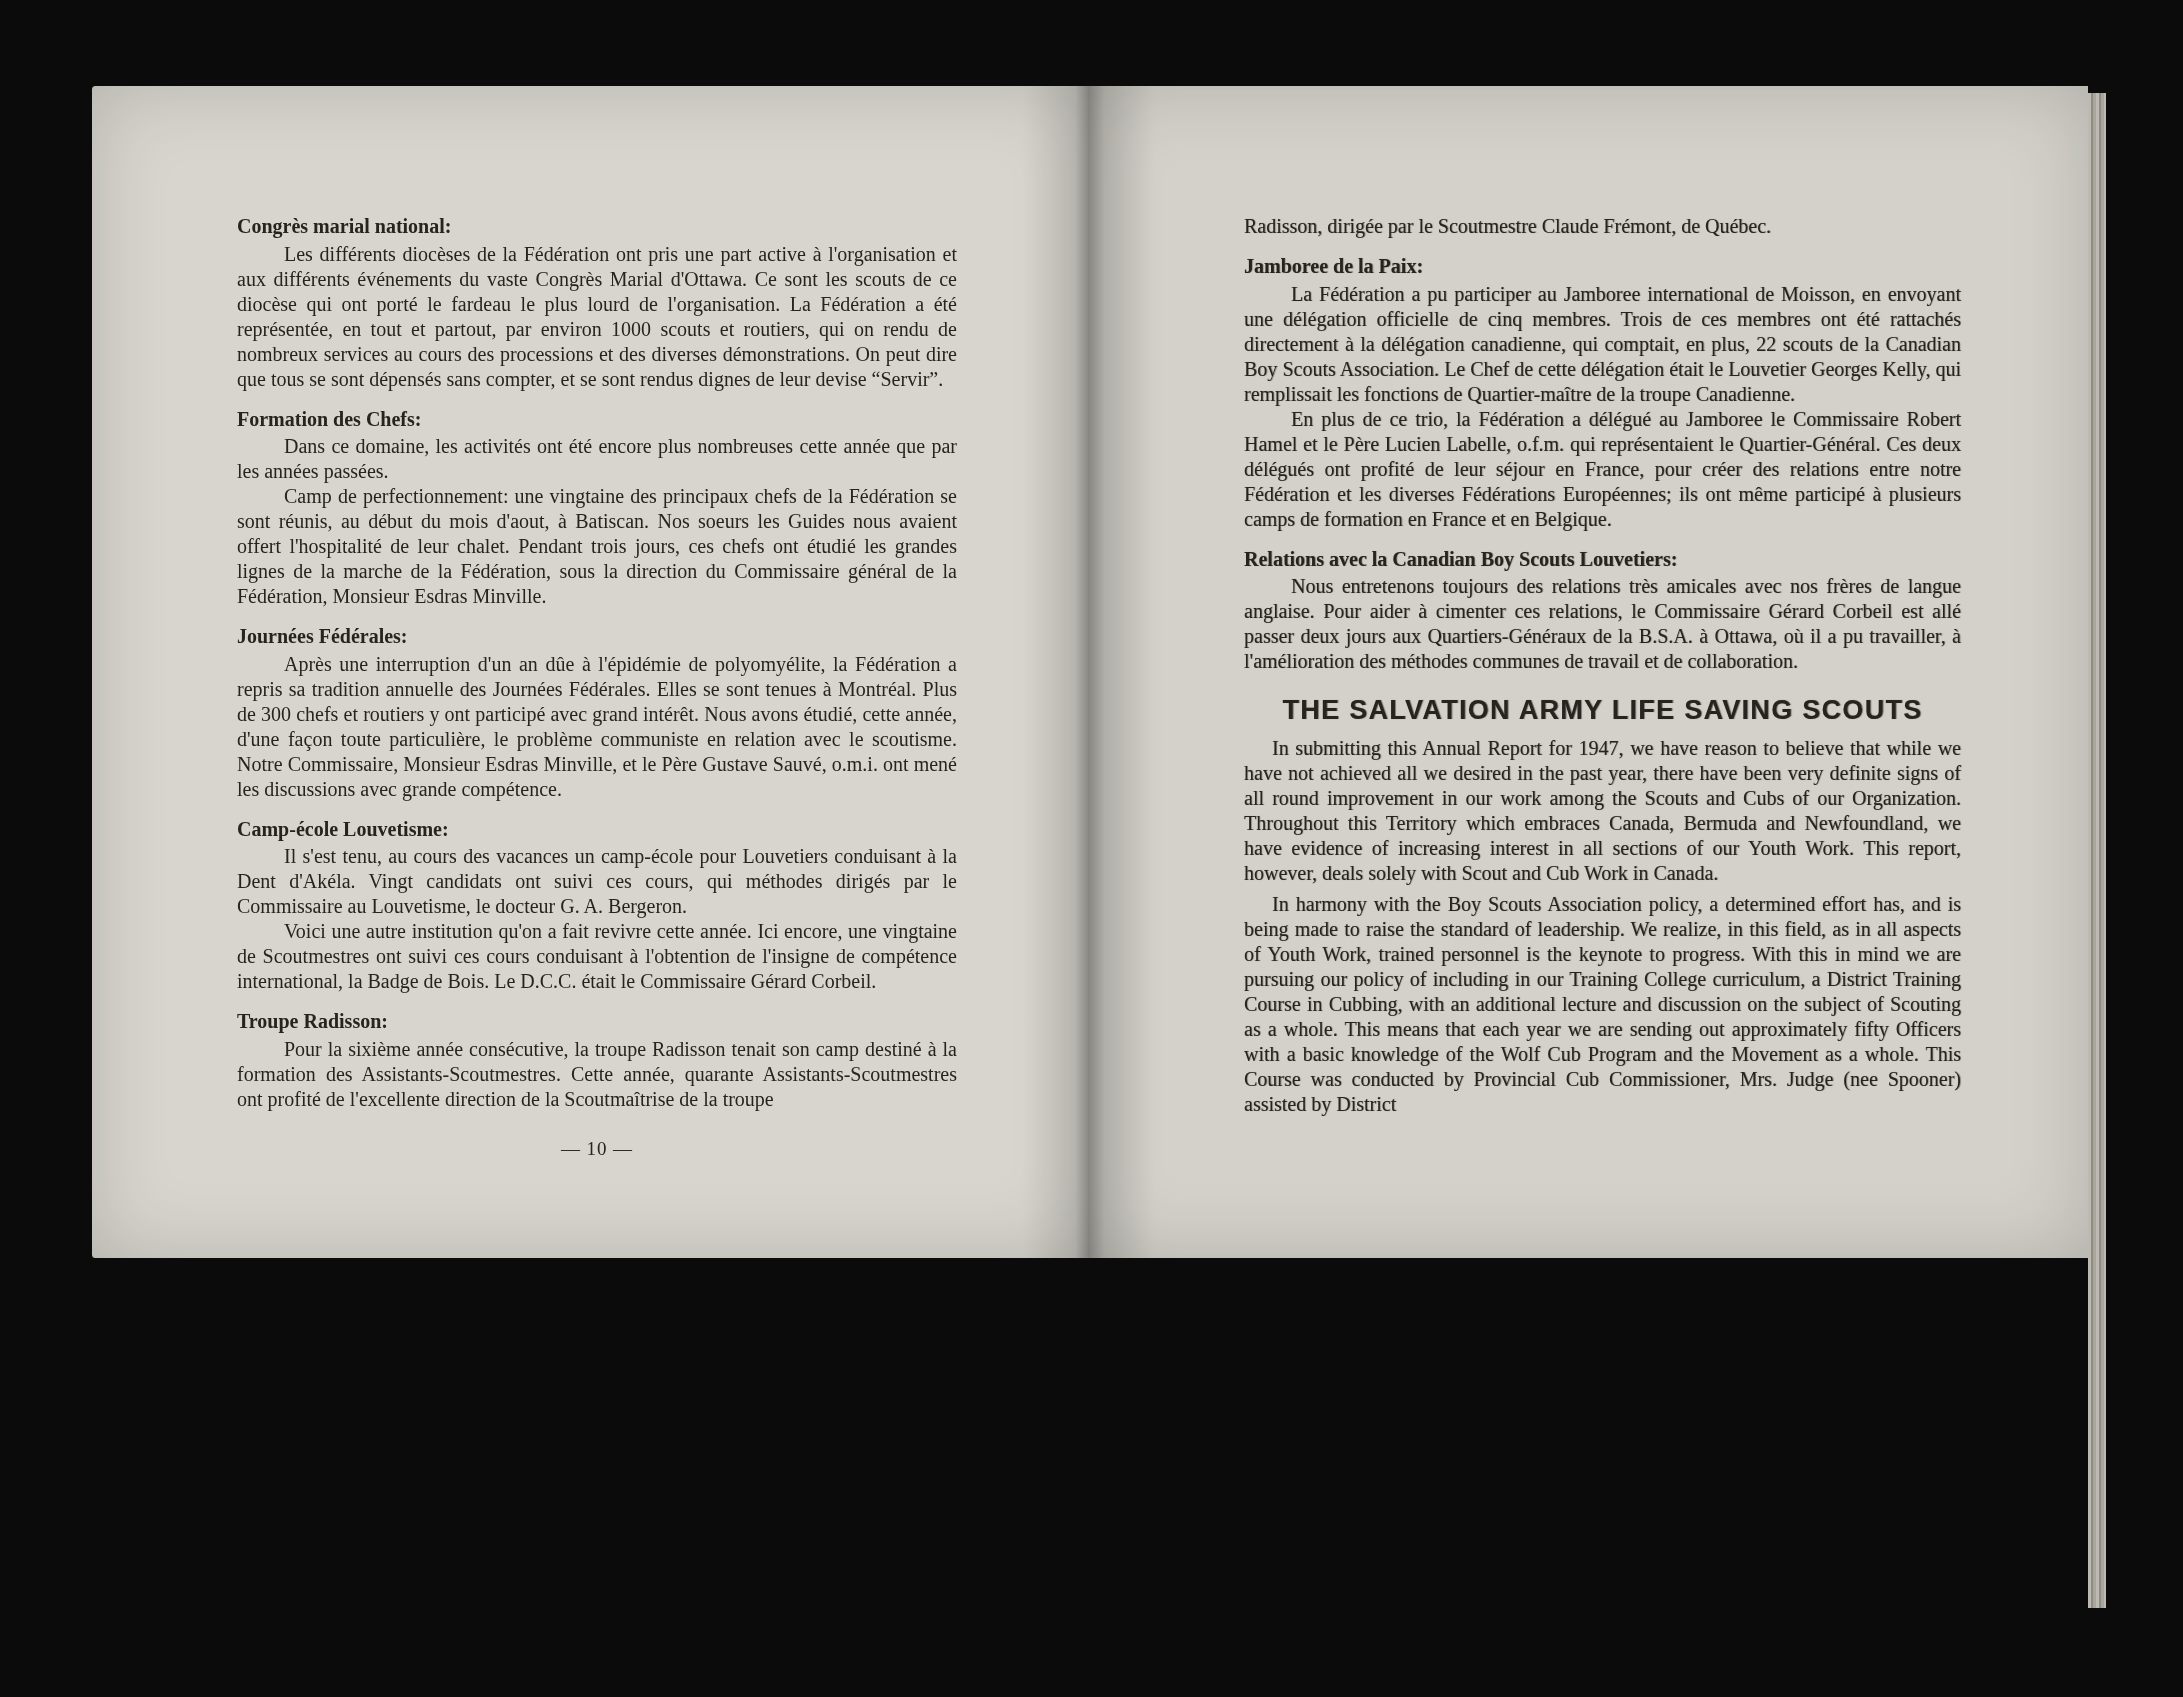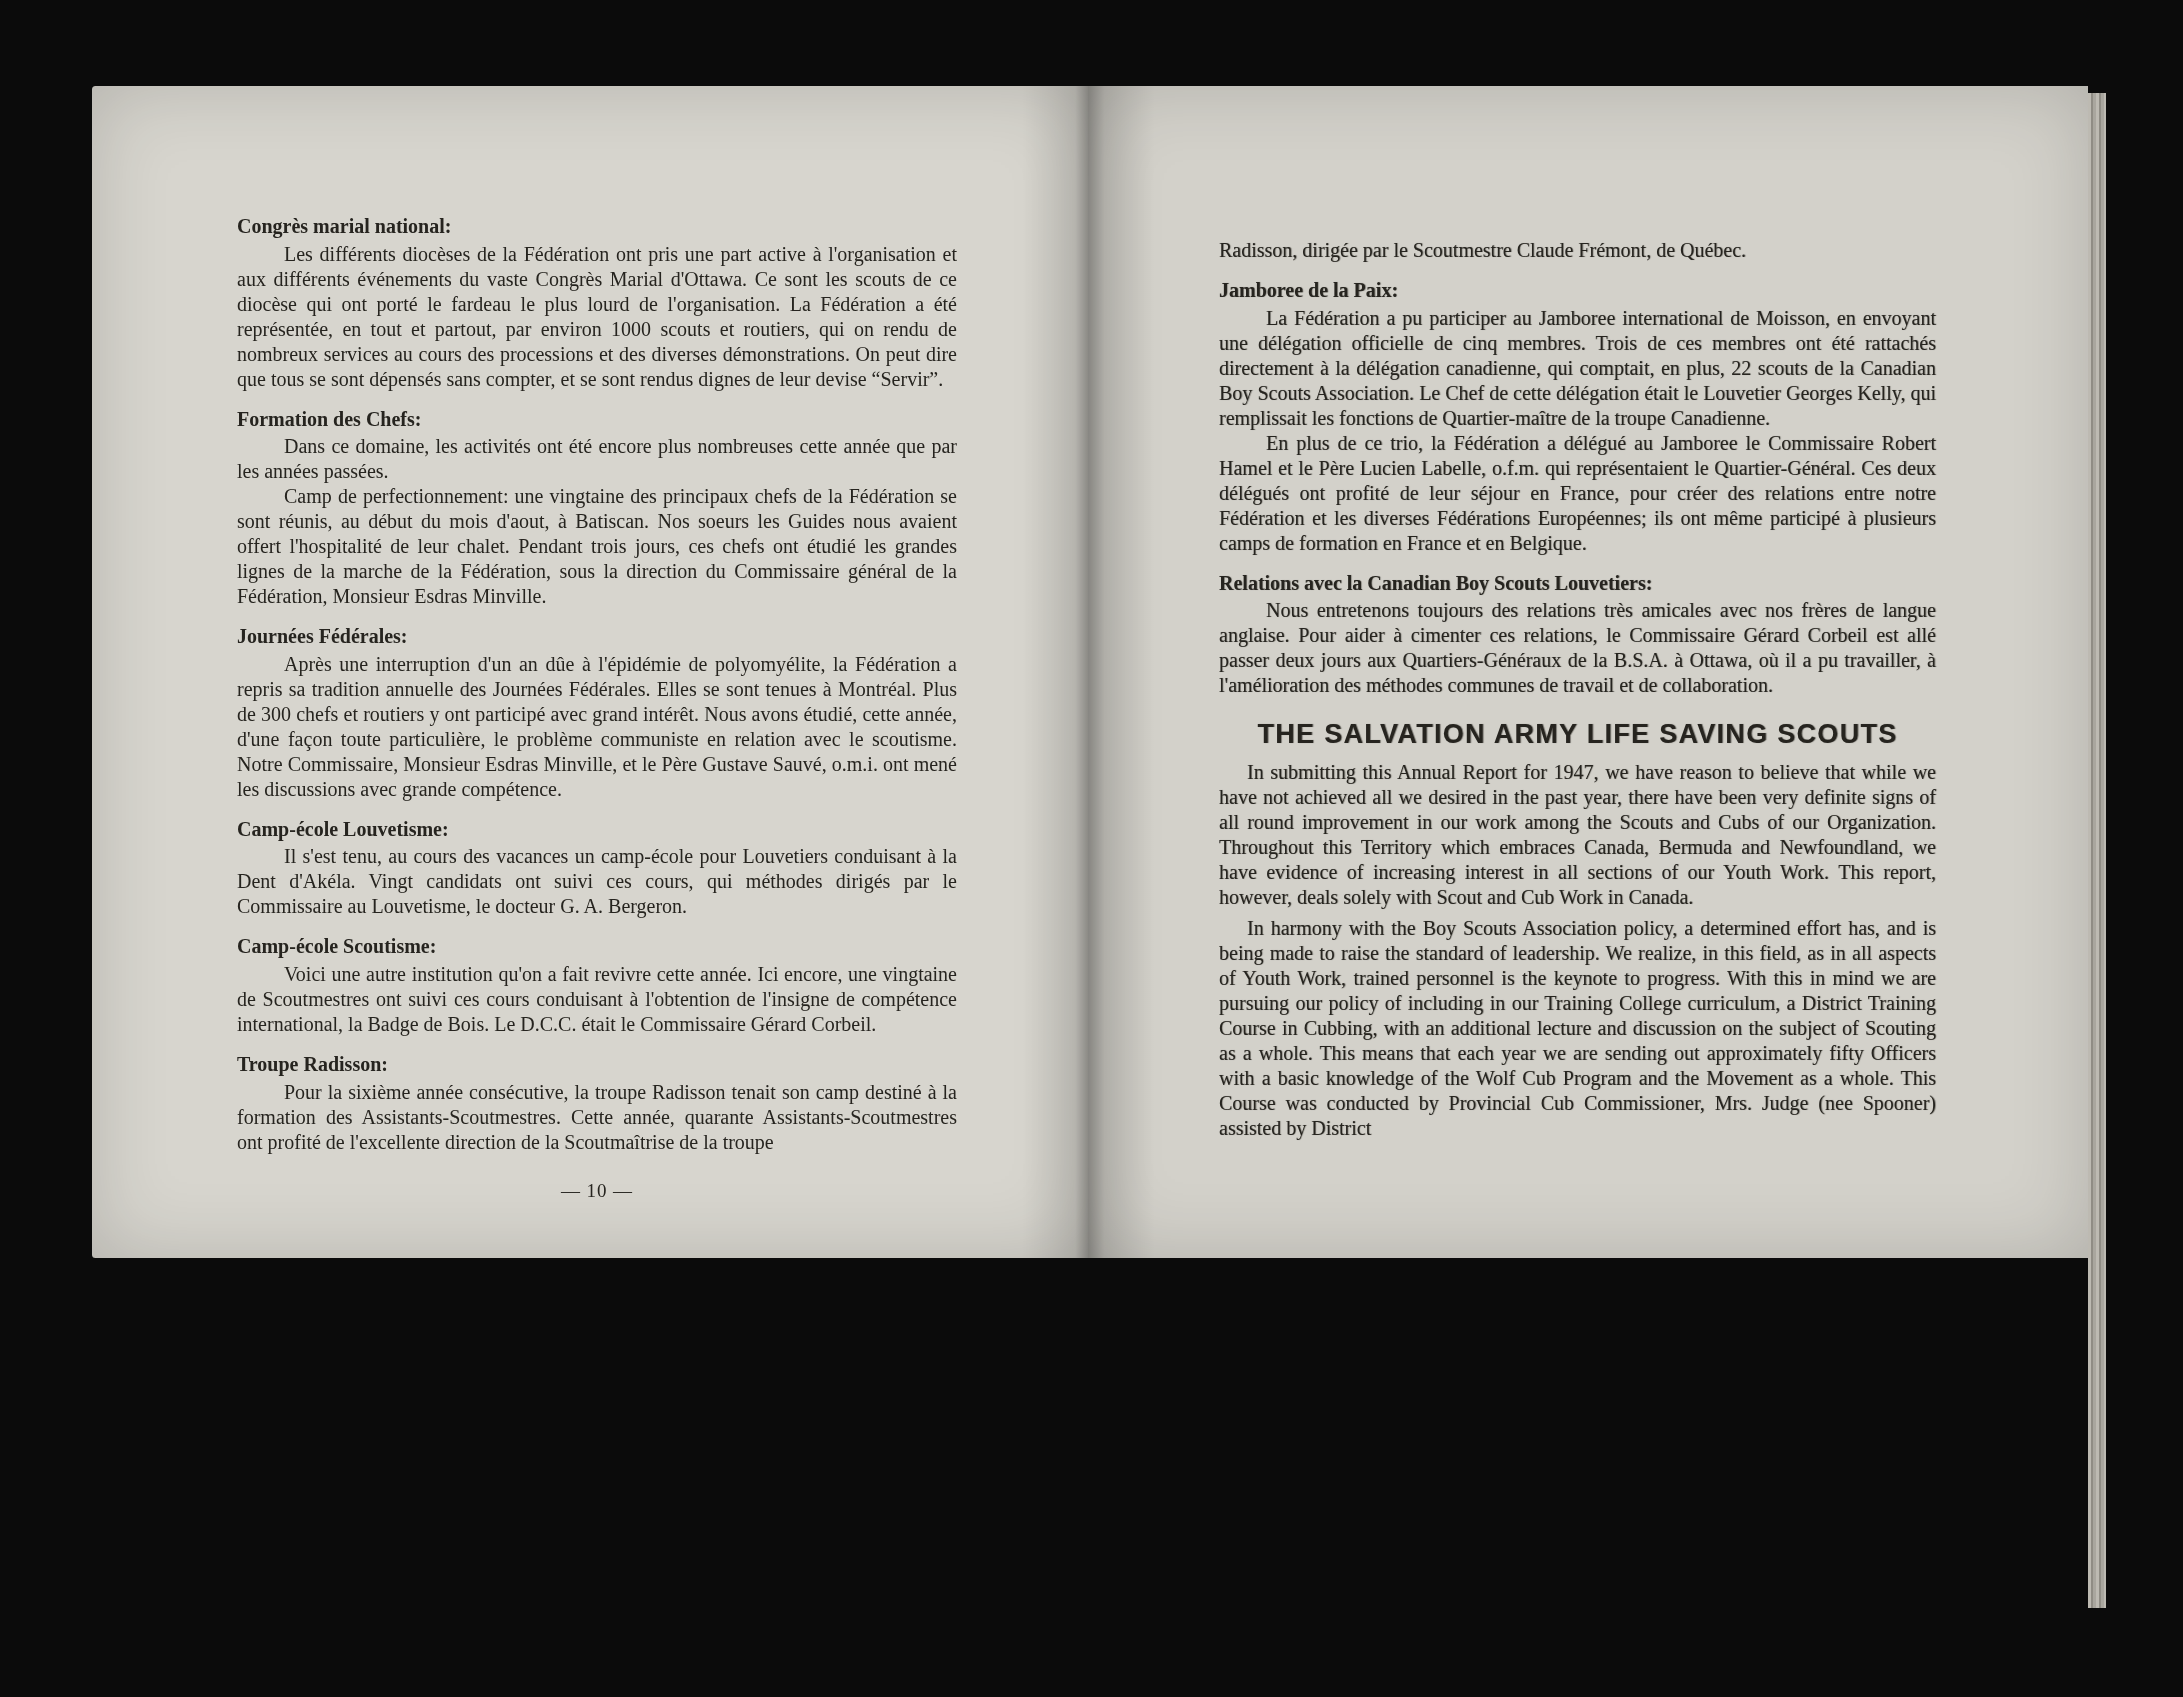--- a/index.html
+++ b/index.html
@@ -30,21 +30,21 @@
     position:absolute;left:930px;top:0;width:133px;height:100%;pointer-events:none;
     background:linear-gradient(to right,rgba(0,0,0,0) 0%,rgba(0,0,0,0.10) 40%,rgba(0,0,0,0.30) 50%,rgba(0,0,0,0.12) 62%,rgba(0,0,0,0) 100%);
   }
   .text-col{
     position:absolute;top:128px;
     font-size:20px;line-height:25px;color:var(--ink);
     text-align:justify;
     hyphens:auto;-webkit-hyphens:auto;
   }
   .page-left .text-col{left:145px;width:720px;}
-  .page-right .text-col{left:131px;width:717px;text-shadow:0.8px 0 0.7px rgba(40,37,32,0.42);margin-top:24px;}
+  .page-right .text-col{left:156px;width:717px;text-shadow:0.8px 0 0.7px rgba(40,37,32,0.42);}
   .sec-h{
     font-weight:bold;font-size:20px;line-height:25px;
     margin:15px 0 2.6px 0;text-align:left;text-indent:0;
   }
   .text-col > :first-child{margin-top:0;}
   .para{margin:0;text-indent:47px;}
   .para.cont{text-indent:0;}
   .en-head{
     font-family:"Liberation Sans", sans-serif;
     font-weight:bold;font-size:27px;line-height:31px;letter-spacing:1.3px;
@@ -67,21 +67,20 @@
       <h3 class="sec-h">Formation des Chefs:</h3>
       <p class="para">Dans ce domaine, les activités ont été encore plus nombreuses cette année que par les années passées.</p>
       <p class="para">Camp de perfectionnement: une vingtaine des principaux chefs de la Fédération se sont réunis, au début du mois d'aout, à Batiscan. Nos soeurs les Guides nous avaient offert l'hospitalité de leur chalet. Pendant trois jours, ces chefs ont étudié les grandes lignes de la marche de la Fédération, sous la direction du Commissaire général de la Fédération, Monsieur Esdras Minville.</p>
 
       <h3 class="sec-h">Journées Fédérales:</h3>
       <p class="para">Après une interruption d'un an dûe à l'épidémie de polyomyélite, la Fédération a repris sa tradition annuelle des Journées Fédérales. Elles se sont tenues à Montréal. Plus de 300 chefs et routiers y ont participé avec grand intérêt. Nous avons étudié, cette année, d'une façon toute particulière, le problème communiste en relation avec le scoutisme. Notre Commissaire, Monsieur Esdras Minville, et le Père Gustave Sauvé, o.m.i. ont mené les discussions avec grande compétence.</p>
 
       <h3 class="sec-h">Camp-école Louvetisme:</h3>
       <p class="para">Il s'est tenu, au cours des vacances un camp-école pour Louvetiers conduisant à la Dent d'Akéla. Vingt candidats ont suivi ces cours, qui méthodes dirigés par le Commissaire au Louvetisme, le docteur G. A. Bergeron.</p>
 
-      <h3 class="sec-h">Camp-école Scoutisme:</h3>
       <p class="para">Voici une autre institution qu'on a fait revivre cette année. Ici encore, une vingtaine de Scoutmestres ont suivi ces cours conduisant à l'obtention de l'insigne de compétence international, la Badge de Bois. Le D.C.C. était le Commissaire Gérard Corbeil.</p>
 
       <h3 class="sec-h">Troupe Radisson:</h3>
       <p class="para">Pour la sixième année consécutive, la troupe Radisson tenait son camp destiné à la formation des Assistants-Scoutmestres. Cette année, quarante Assistants-Scoutmestres ont profité de l'excellente direction de la Scoutmaîtrise de la troupe</p>
 
       <div class="pageno">— 10 —</div>
     </div>
   </div>
 
   <div class="page page-right">

